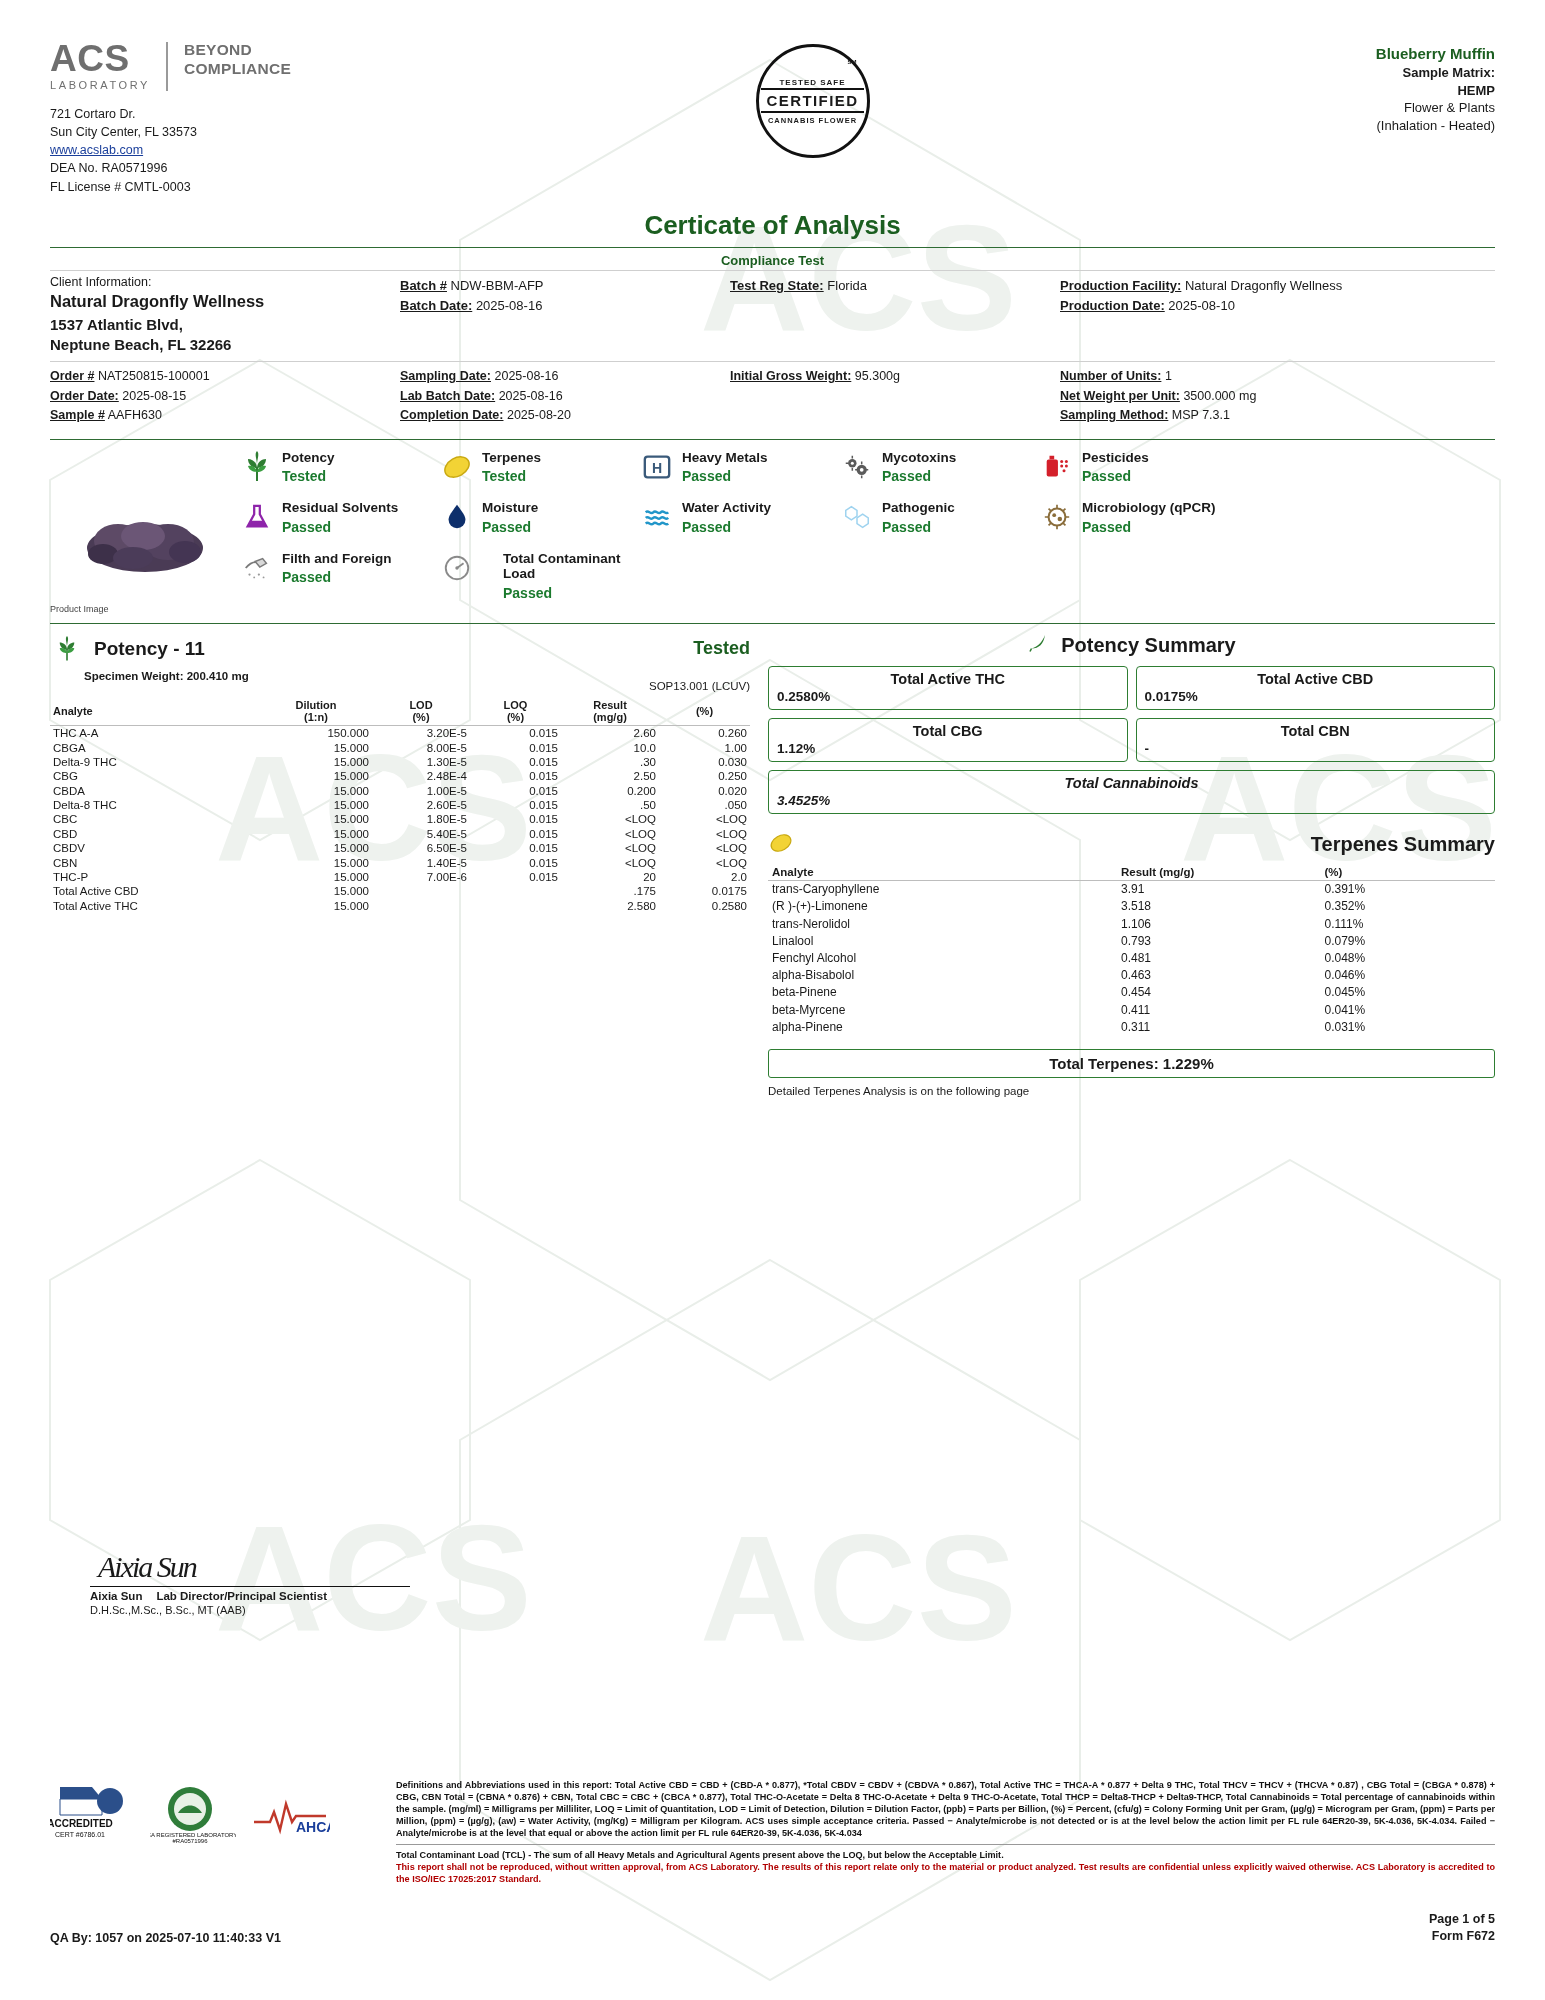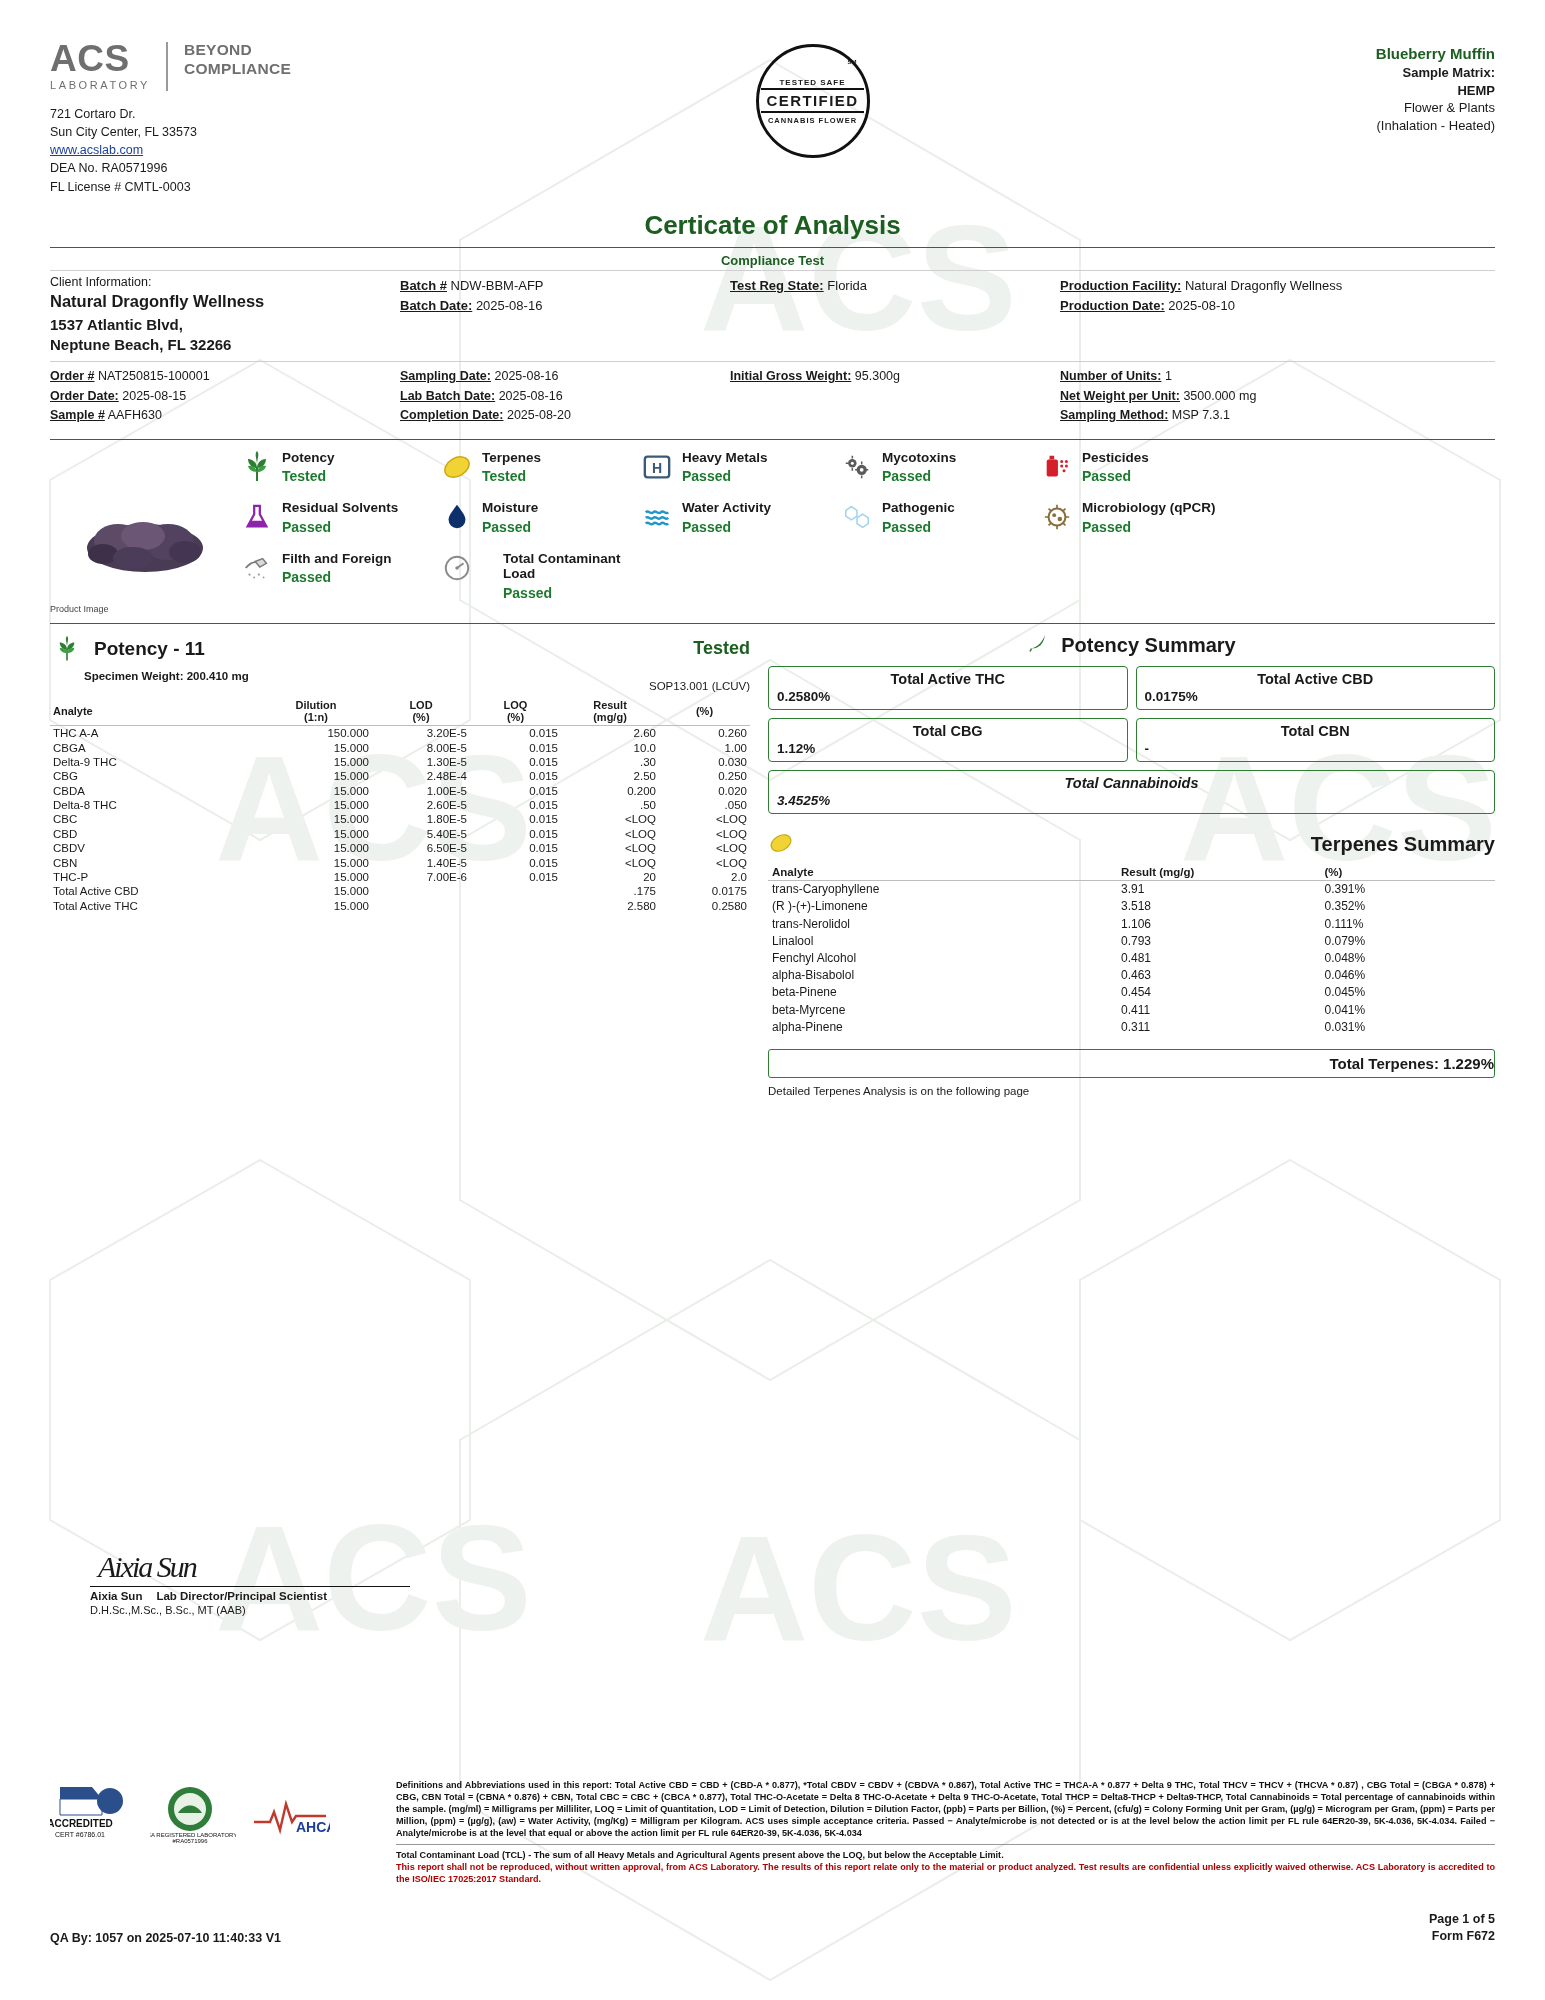--- a/index.html
+++ b/index.html
@@ -108,21 +108,21 @@
   .c-half{width:calc(50% - 4px);}
   .c-full{width:100%;font-style:italic;}
 
   .tp-head{display:flex; align-items:center; justify-content:space-between; gap:10px; margin:16px 0 4px 0;}
   table.terp{width:100%; border-collapse:collapse; font-size:12px;}
   table.terp th{font-size:11.5px; font-weight:bold; padding:2px 4px;}
   table.terp thead tr{border-bottom:1px solid #bdbdbd;}
   table.terp td{padding:1.6px 4px;}
   table.terp td.an{text-align:left;}
   table.terp td.r{text-align:left;}
-  .total-terp{border:1.5px solid #2e7d32; border-radius:3px; text-align:right; font-weight:bold; font-size:15px; padding:5px 0; margin-top:14px;}
+  .total-terp{border:1.5px solid #2e7d32; border-radius:3px; text-align:center; font-weight:bold; font-size:15px; padding:5px 0; margin-top:14px;}
   .terp-note{font-size:11.5px; margin-top:7px;}
 
   
   .sig{position:absolute; left:90px; top:1540px; width:320px; z-index:3;}
   .sig-line{border-bottom:1.4px solid #111; height:46px; position:relative;}
   .sig-scribble{position:absolute; left:8px; bottom:2px; font-family:"Liberation Serif", serif; font-style:italic; font-size:30px; letter-spacing:-2px;}
   .sig-row{display:flex; gap:14px; font-size:11.5px; font-weight:bold; margin-top:3px;}
   .sig-sub{font-size:11px; margin-top:2px;}
 
   

